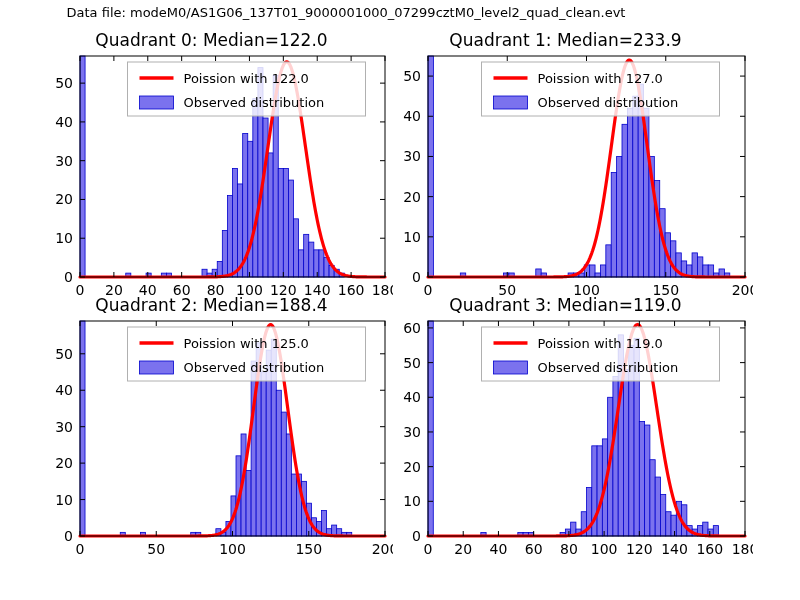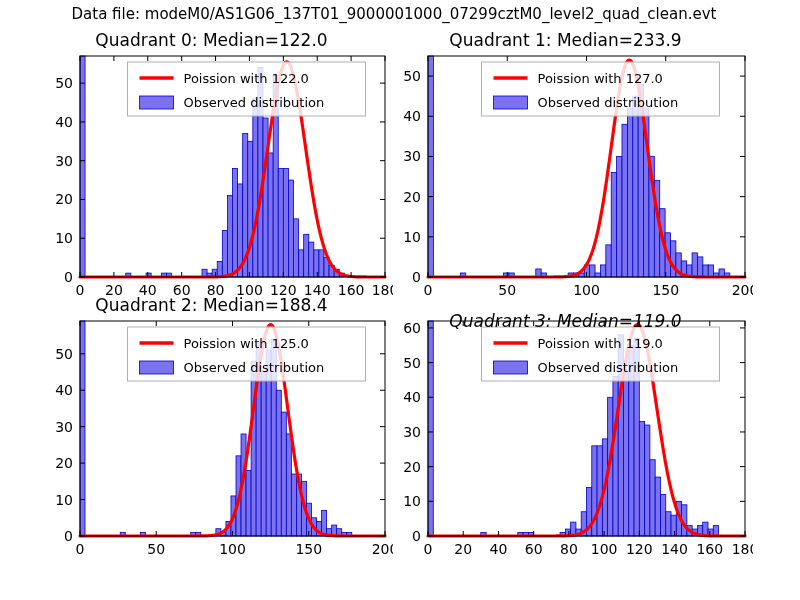--- a/index.html
+++ b/index.html
@@ -5,23 +5,22 @@
   html,body{margin:0;padding:0;}
   body{
     width:800px;height:600px;
     background:#ffffff;
     font-family:"DejaVu Sans","Liberation Sans",sans-serif;
     overflow:hidden;
   }
   #figure{position:relative;width:800px;height:600px;}
   #suptitle{
     position:absolute;top:5px;left:0;width:692px;
-    text-align:center;font-size:15px;color:#000;
+    text-align:center;font-size:13px;color:#000;
     letter-spacing:0px;
-    padding-left:48px;
   }
   .subplot{position:absolute;}
   .sp-title{
     position:absolute;left:0;width:100%;
     text-align:center;font-size:17px;color:#000;
   }
   svg{display:block;}
   .frame{fill:none;stroke:#000000;stroke-width:1;}
   .tick{stroke:#000000;stroke-width:1;}
   .ticklabel{font-size:14px;fill:#000000;font-family:"DejaVu Sans","Liberation Sans",sans-serif;}
@@ -300,21 +299,21 @@
         <g>
           <rect x="97.5" y="36" width="238" height="54" class="legend-box"></rect>
           <line x1="109.5" y1="52" x2="143.5" y2="52" class="legend-line"></line>
           <text x="153.5" y="57" class="legend-label">Poission with 125.0</text>
           <rect x="109.5" y="70" width="34" height="13" fill="#7b72ee" class="legend-patch"></rect>
           <text x="153.5" y="81" class="legend-label">Observed distribution</text>
         </g>
       </svg>
     </div>
   <div class="subplot" id="sp3" style="left: 378px; top: 291px; width: 375px; height: 271px;">
-      <div class="sp-title" style="top: 20px; font-style: italic;">Quadrant 3: Median=119.0</div>
+      <div class="sp-title" style="top: 4px;">Quadrant 3: Median=119.0</div>
       <svg width="375" height="271" viewBox="0 0 375 271">
         <g>
           <rect x="50.00" y="30.00" width="5.28" height="215.00" fill="#7b72ee" class="bar"></rect>
           <rect x="102.83" y="241.53" width="5.28" height="3.47" fill="#7b72ee" class="bar"></rect>
           <rect x="139.82" y="241.53" width="5.28" height="3.47" fill="#7b72ee" class="bar"></rect>
           <rect x="145.10" y="241.53" width="5.28" height="3.47" fill="#7b72ee" class="bar"></rect>
           <rect x="150.38" y="241.53" width="5.28" height="3.47" fill="#7b72ee" class="bar"></rect>
           <rect x="182.08" y="241.53" width="5.28" height="3.47" fill="#7b72ee" class="bar"></rect>
           <rect x="187.37" y="238.06" width="5.28" height="6.94" fill="#7b72ee" class="bar"></rect>
           <rect x="192.65" y="231.13" width="5.28" height="13.87" fill="#7b72ee" class="bar"></rect>

